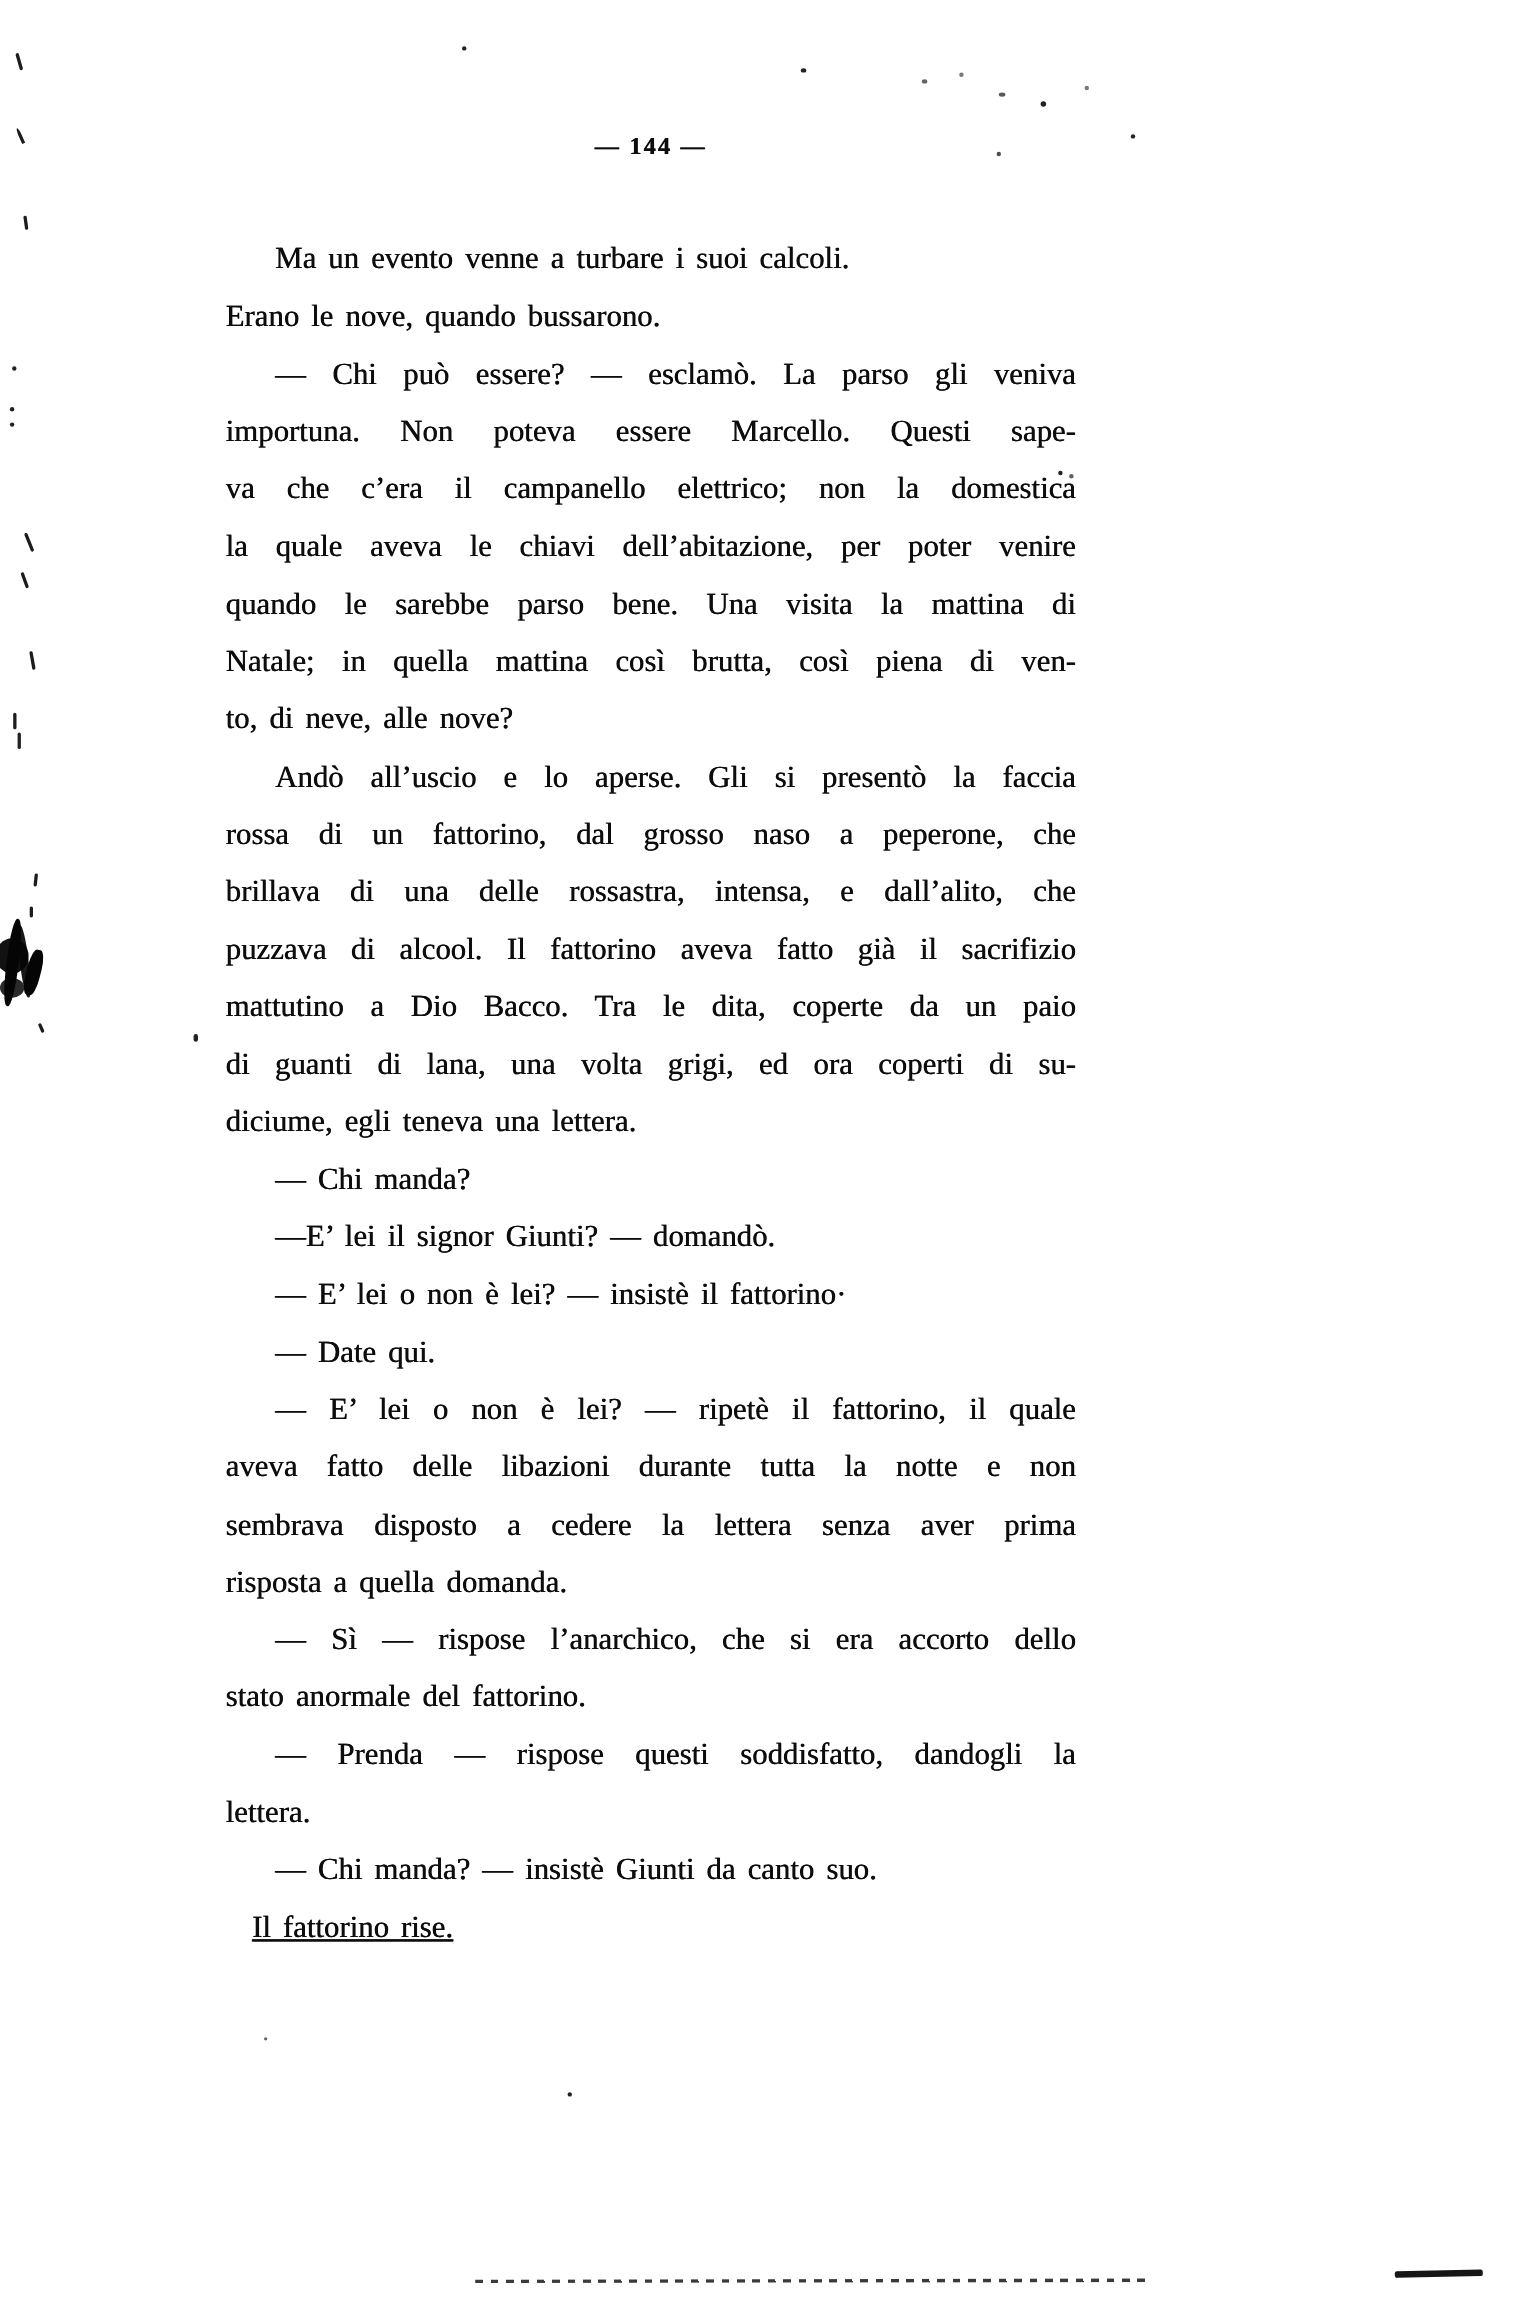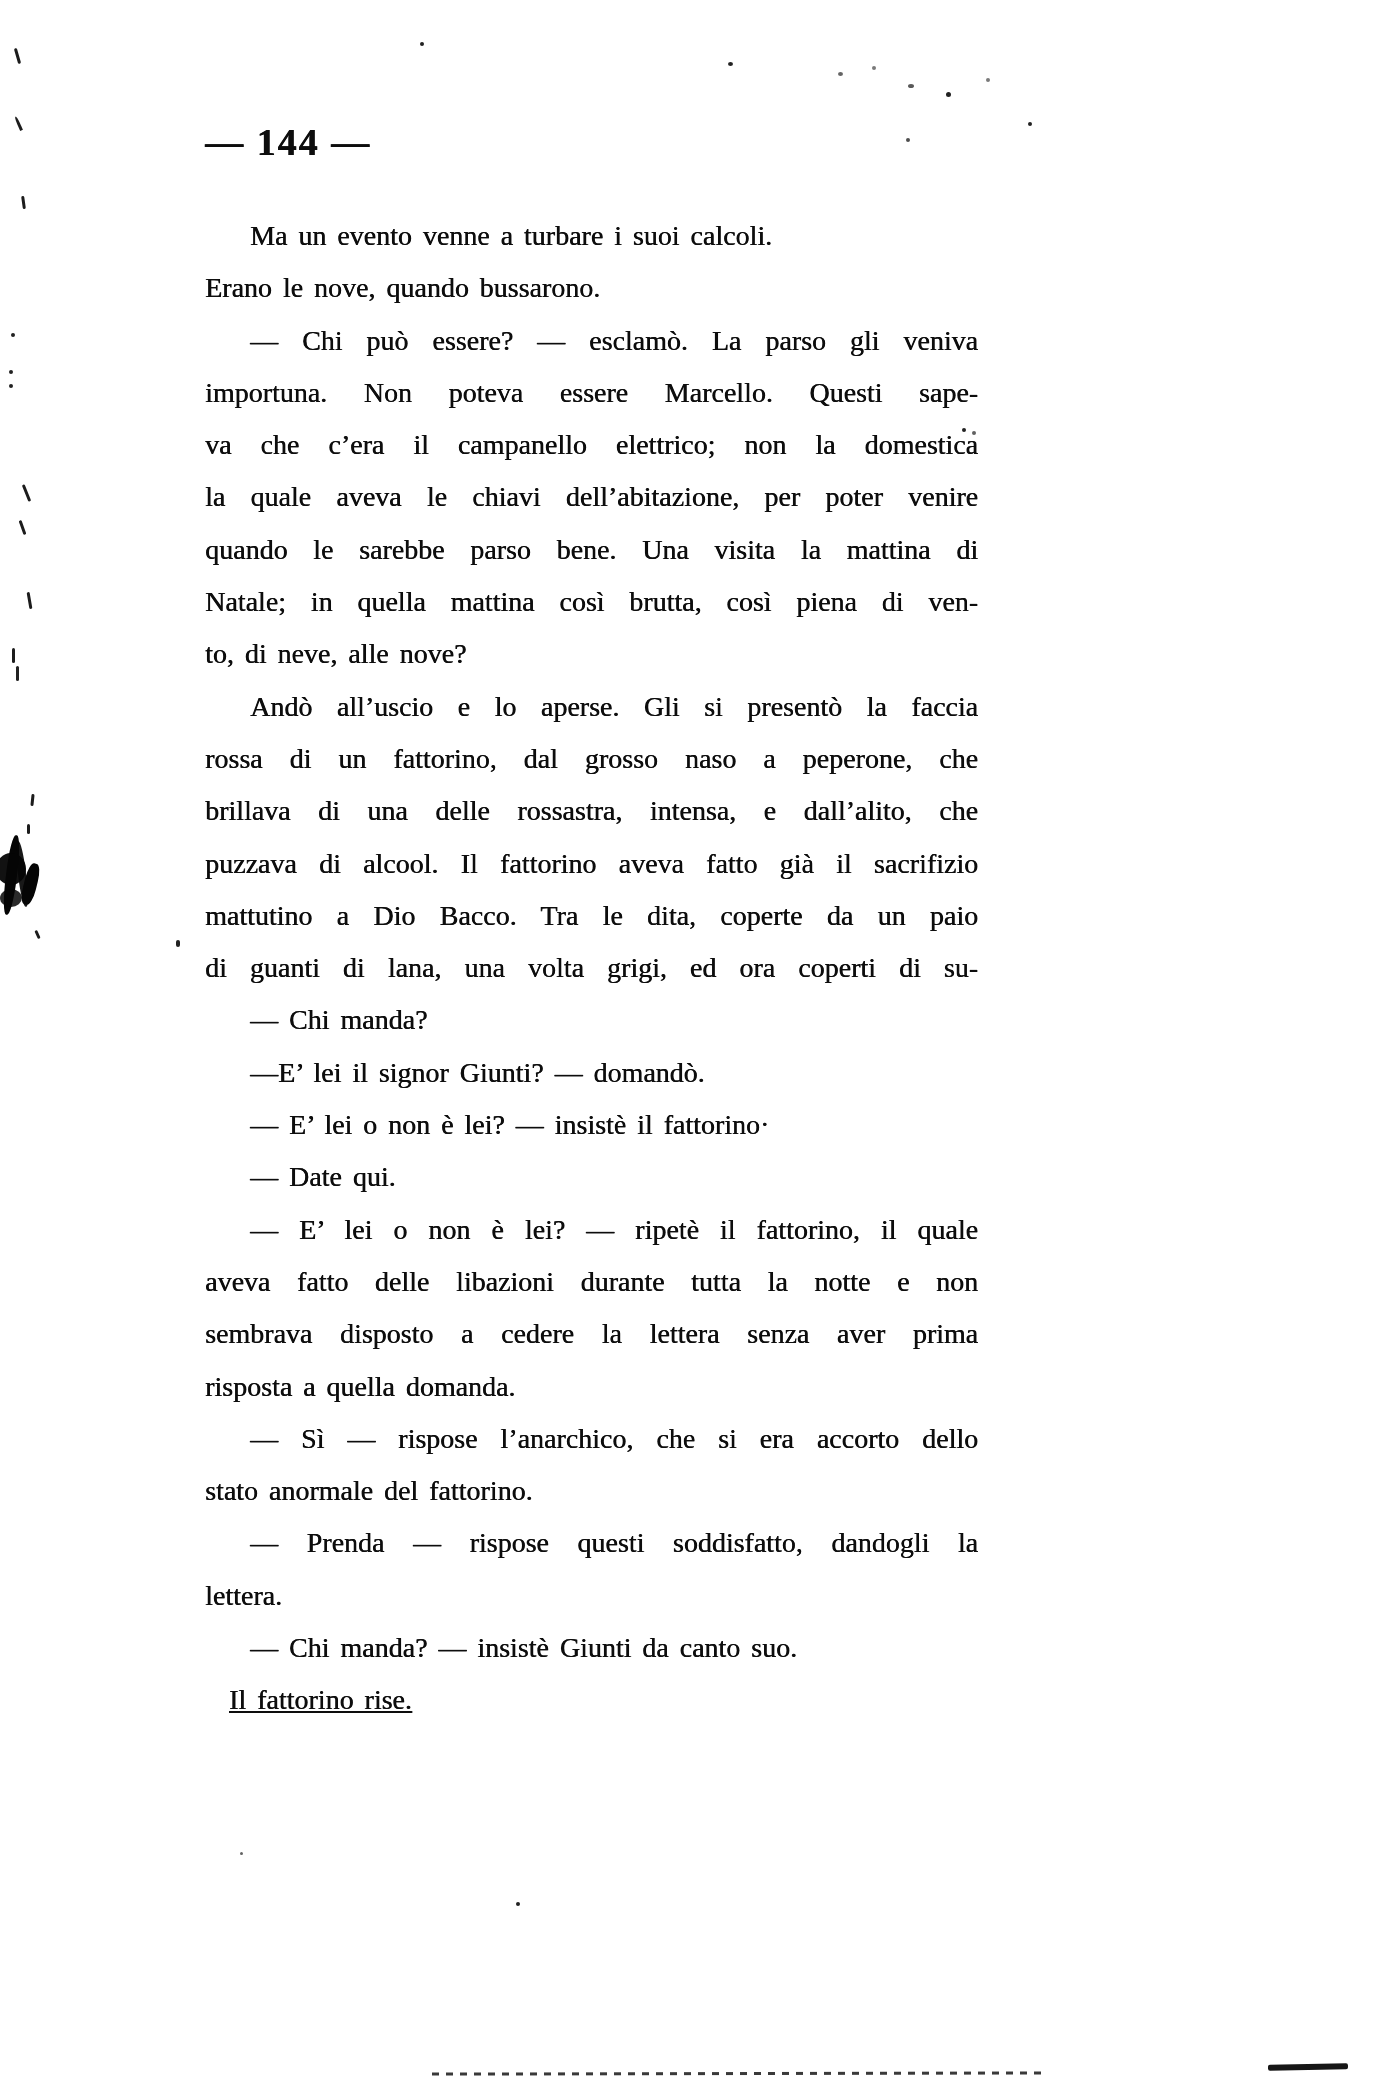--- a/index.html
+++ b/index.html
@@ -7,22 +7,22 @@
     position:relative;
     width:1390px;height:2090px;
     background:#ffffff;
     overflow:hidden;
     font-family:"Liberation Serif","DejaVu Serif",serif;
     color:#0d0d0d;
   }
   .pagenum{
     position:absolute;
     left:205px;top:120px;width:773px;
-    text-align:left;
-    font-size:38px;font-weight:bold;
+    text-align:center;
+    font-size:22px;font-weight:bold;
     letter-spacing:2px;
     text-shadow:0.4px 0 currentColor;
   }
   .textblock{
     position:absolute;
     left:205px;top:210px;width:773px;
   }
   .line{
     height:52.3px;
     line-height:52.3px;
@@ -77,20 +77,21 @@
     <div class="line just">la quale aveva le chiavi dell’abitazione, per poter venire</div>
     <div class="line just">quando le sarebbe parso bene. Una visita la mattina di</div>
     <div class="line just">Natale; in quella mattina così brutta, così piena di ven-</div>
     <div class="line">to, di neve, alle nove?</div>
     <div class="line ind just">Andò all’uscio e lo aperse. Gli si presentò la faccia</div>
     <div class="line just">rossa di un fattorino, dal grosso naso a peperone, che</div>
     <div class="line just">brillava di una delle rossastra, intensa, e dall’alito, che</div>
     <div class="line just">puzzava di alcool. Il fattorino aveva fatto già il sacrifizio</div>
     <div class="line just">mattutino a Dio Bacco. Tra le dita, coperte da un paio</div>
     <div class="line just">di guanti di lana, una volta grigi, ed ora coperti di su-</div>
+    <div class="line">diciume, egli teneva una lettera.</div>
     <div class="line ind">— Chi manda?</div>
     <div class="line ind">—E’ lei il signor Giunti? — domandò.</div>
     <div class="line ind">— E’ lei o non è lei? — insistè il fattorino·</div>
     <div class="line ind">— Date qui.</div>
     <div class="line ind just">— E’ lei o non è lei? — ripetè il fattorino, il quale</div>
     <div class="line just">aveva fatto delle libazioni durante tutta la notte e non</div>
     <div class="line just">sembrava disposto a cedere la lettera senza aver prima</div>
     <div class="line">risposta a quella domanda.</div>
     <div class="line ind just">— Sì — rispose l’anarchico, che si era accorto dello</div>
     <div class="line">stato anormale del fattorino.</div>

